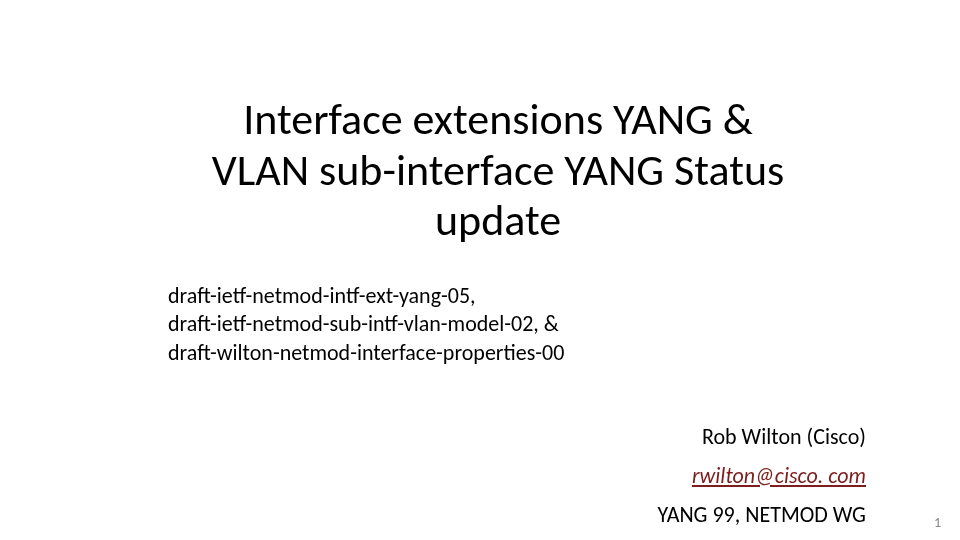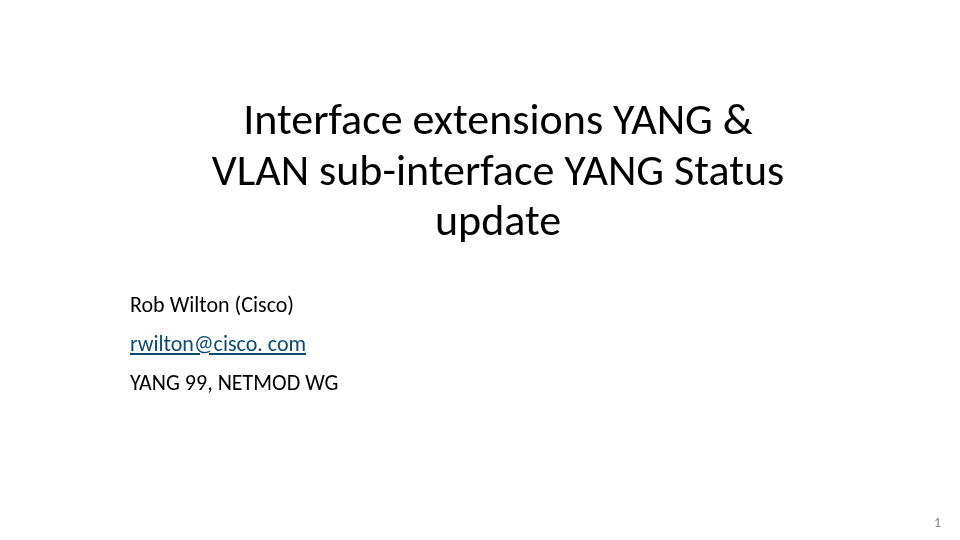--- a/index.html
+++ b/index.html
@@ -34,42 +34,48 @@
     .drafts {
       font-size: 22px;
       line-height: 1.3;
       margin-left: 50px;
       margin-bottom: 40px;
     }
     .drafts div {
       margin: 0;
     }
     .author-block {
-      text-align: left;
+      text-align: right;
       font-size: 22px;
       line-height: 1.5;
     }
     .email {
       text-decoration: underline;
-      color: #0c4a6e;
+      color: #7f1d1d;
+      font-style: italic;
     }
     .page-number {
       position: absolute;
       bottom: 15px;
       right: 25px;
       font-size: 14px;
       color: #888888;
     }
   </style>
 </head>
 <body>
 
 <div class="slide">
   <h1 class="title">Interface extensions YANG &amp; VLAN sub-interface YANG Status update</h1>
 
+  <div class="drafts">
+    <div>draft-ietf-netmod-intf-ext-yang-05,</div>
+    <div>draft-ietf-netmod-sub-intf-vlan-model-02, &amp;</div>
+    <div>draft-wilton-netmod-interface-properties-00</div>
+  </div>
 
   <div class="author-block">
     <div>Rob Wilton (Cisco)</div>
     <div class="email">rwilton@cisco. com</div>
     <div>YANG 99, NETMOD WG</div>
   </div>
 </div>
 
 <div class="page-number">1</div>
 

